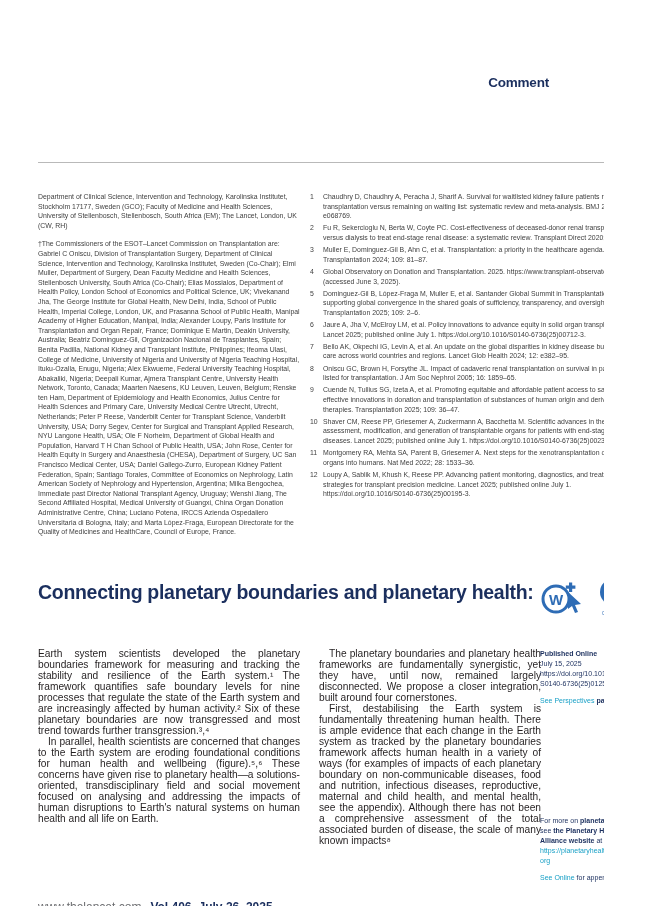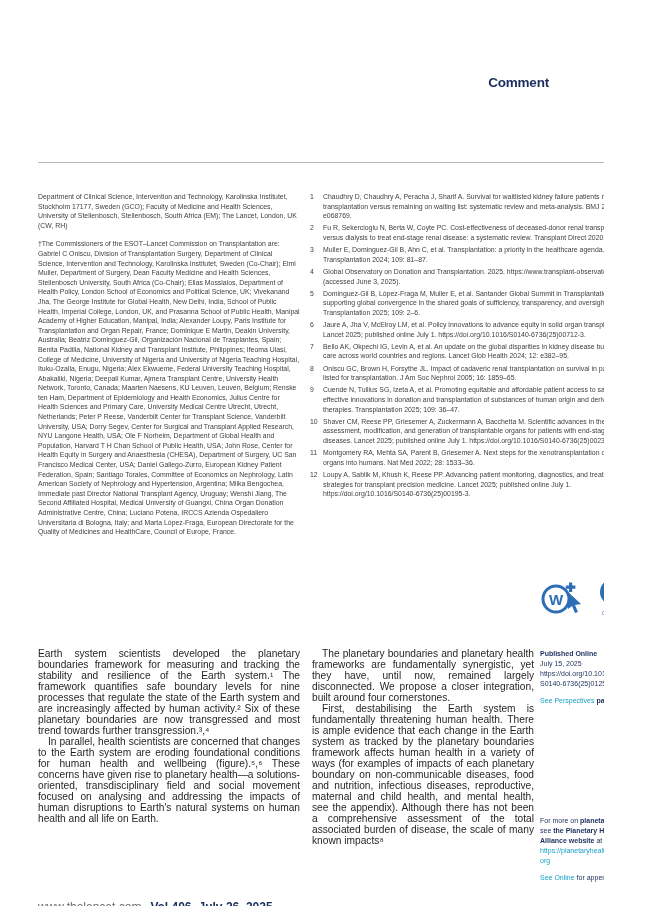--- a/index.html
+++ b/index.html
@@ -34,21 +34,21 @@
     font-size:19.5px; line-height:25px; font-weight:bold; color:#1b2f5e; letter-spacing:-0.3px;
   }
 
   .title-icons { position:absolute; left:541px; top:534px; width:95px; height:42px; }
   .web-icon { position:absolute; left:0; top:2px; }
   .crossmark { position:absolute; left:50px; top:0; width:44px; text-align:center; }
   .crossmark-caption { display:block; font-size:4.6px; color:#2e6cb5; margin-top:0.5px; }
 
   .body-col { font-size:10.2px; line-height:11px; color:#231f20; text-align:justify; }
   .col1 { position:absolute; left:38px;  top:604px; width:262px; }
-  .col2 { position:absolute; left:312px; top:604px; width:222px; }
+  .col2 { position:absolute; left:319px; top:604px; width:222px; }
   .body-col p.indent { text-indent:10px; }
 
   .margin-notes { position:absolute; left:540px; width:96px; font-size:7px; line-height:10px; color:#1b2f5e; word-wrap:break-word; }
   .notes-top { top:605px; }
   .notes-bottom { top:772px; }
   .mn-bold { font-weight:bold; }
   .mn-link { color:#19a0c6; cursor:pointer; }
   .mn-gap { height:7px; }
 
   .footer {
@@ -122,20 +122,21 @@
         <span class="ref-num">11</span>
         <span class="ref-text">Montgomery RA, Mehta SA, Parent B, Griesemer A. Next steps for the xenotransplantation of pig organs into humans. Nat Med 2022; 28: 1533–36.</span>
       </div>
     <div class="ref">
         <span class="ref-num">12</span>
         <span class="ref-text">Loupy A, Sablik M, Khush K, Reese PP. Advancing patient monitoring, diagnostics, and treatment strategies for transplant precision medicine. Lancet 2025; published online July 1. https://doi.org/10.1016/S0140-6736(25)00195-3.</span>
       </div>
   </div>
 
   <div class="article-title">
+    <div>Connecting planetary boundaries and planetary health:</div>
   </div>
 
   <div class="title-icons">
     <span class="web-icon">
       <svg width="46" height="36" viewBox="0 0 46 36">
         <circle cx="15" cy="19" r="13" fill="none" stroke="#2e6cb5" stroke-width="3"></circle>
         <text x="15" y="25" text-anchor="middle" font-family="Liberation Sans, sans-serif" font-size="15" font-weight="bold" fill="#2e6cb5">W</text>
         <path d="M27 3 h4 v4 h4 v4 h-4 v4 h-4 v-4 h-4 v-4 h4 z" fill="#2e6cb5" transform="scale(0.8) translate(8,0)"></path>
         <polygon points="27,12 40,24 34,25 37,32 34,33 31,26 27,29" fill="#2e6cb5"></polygon>
       </svg>

